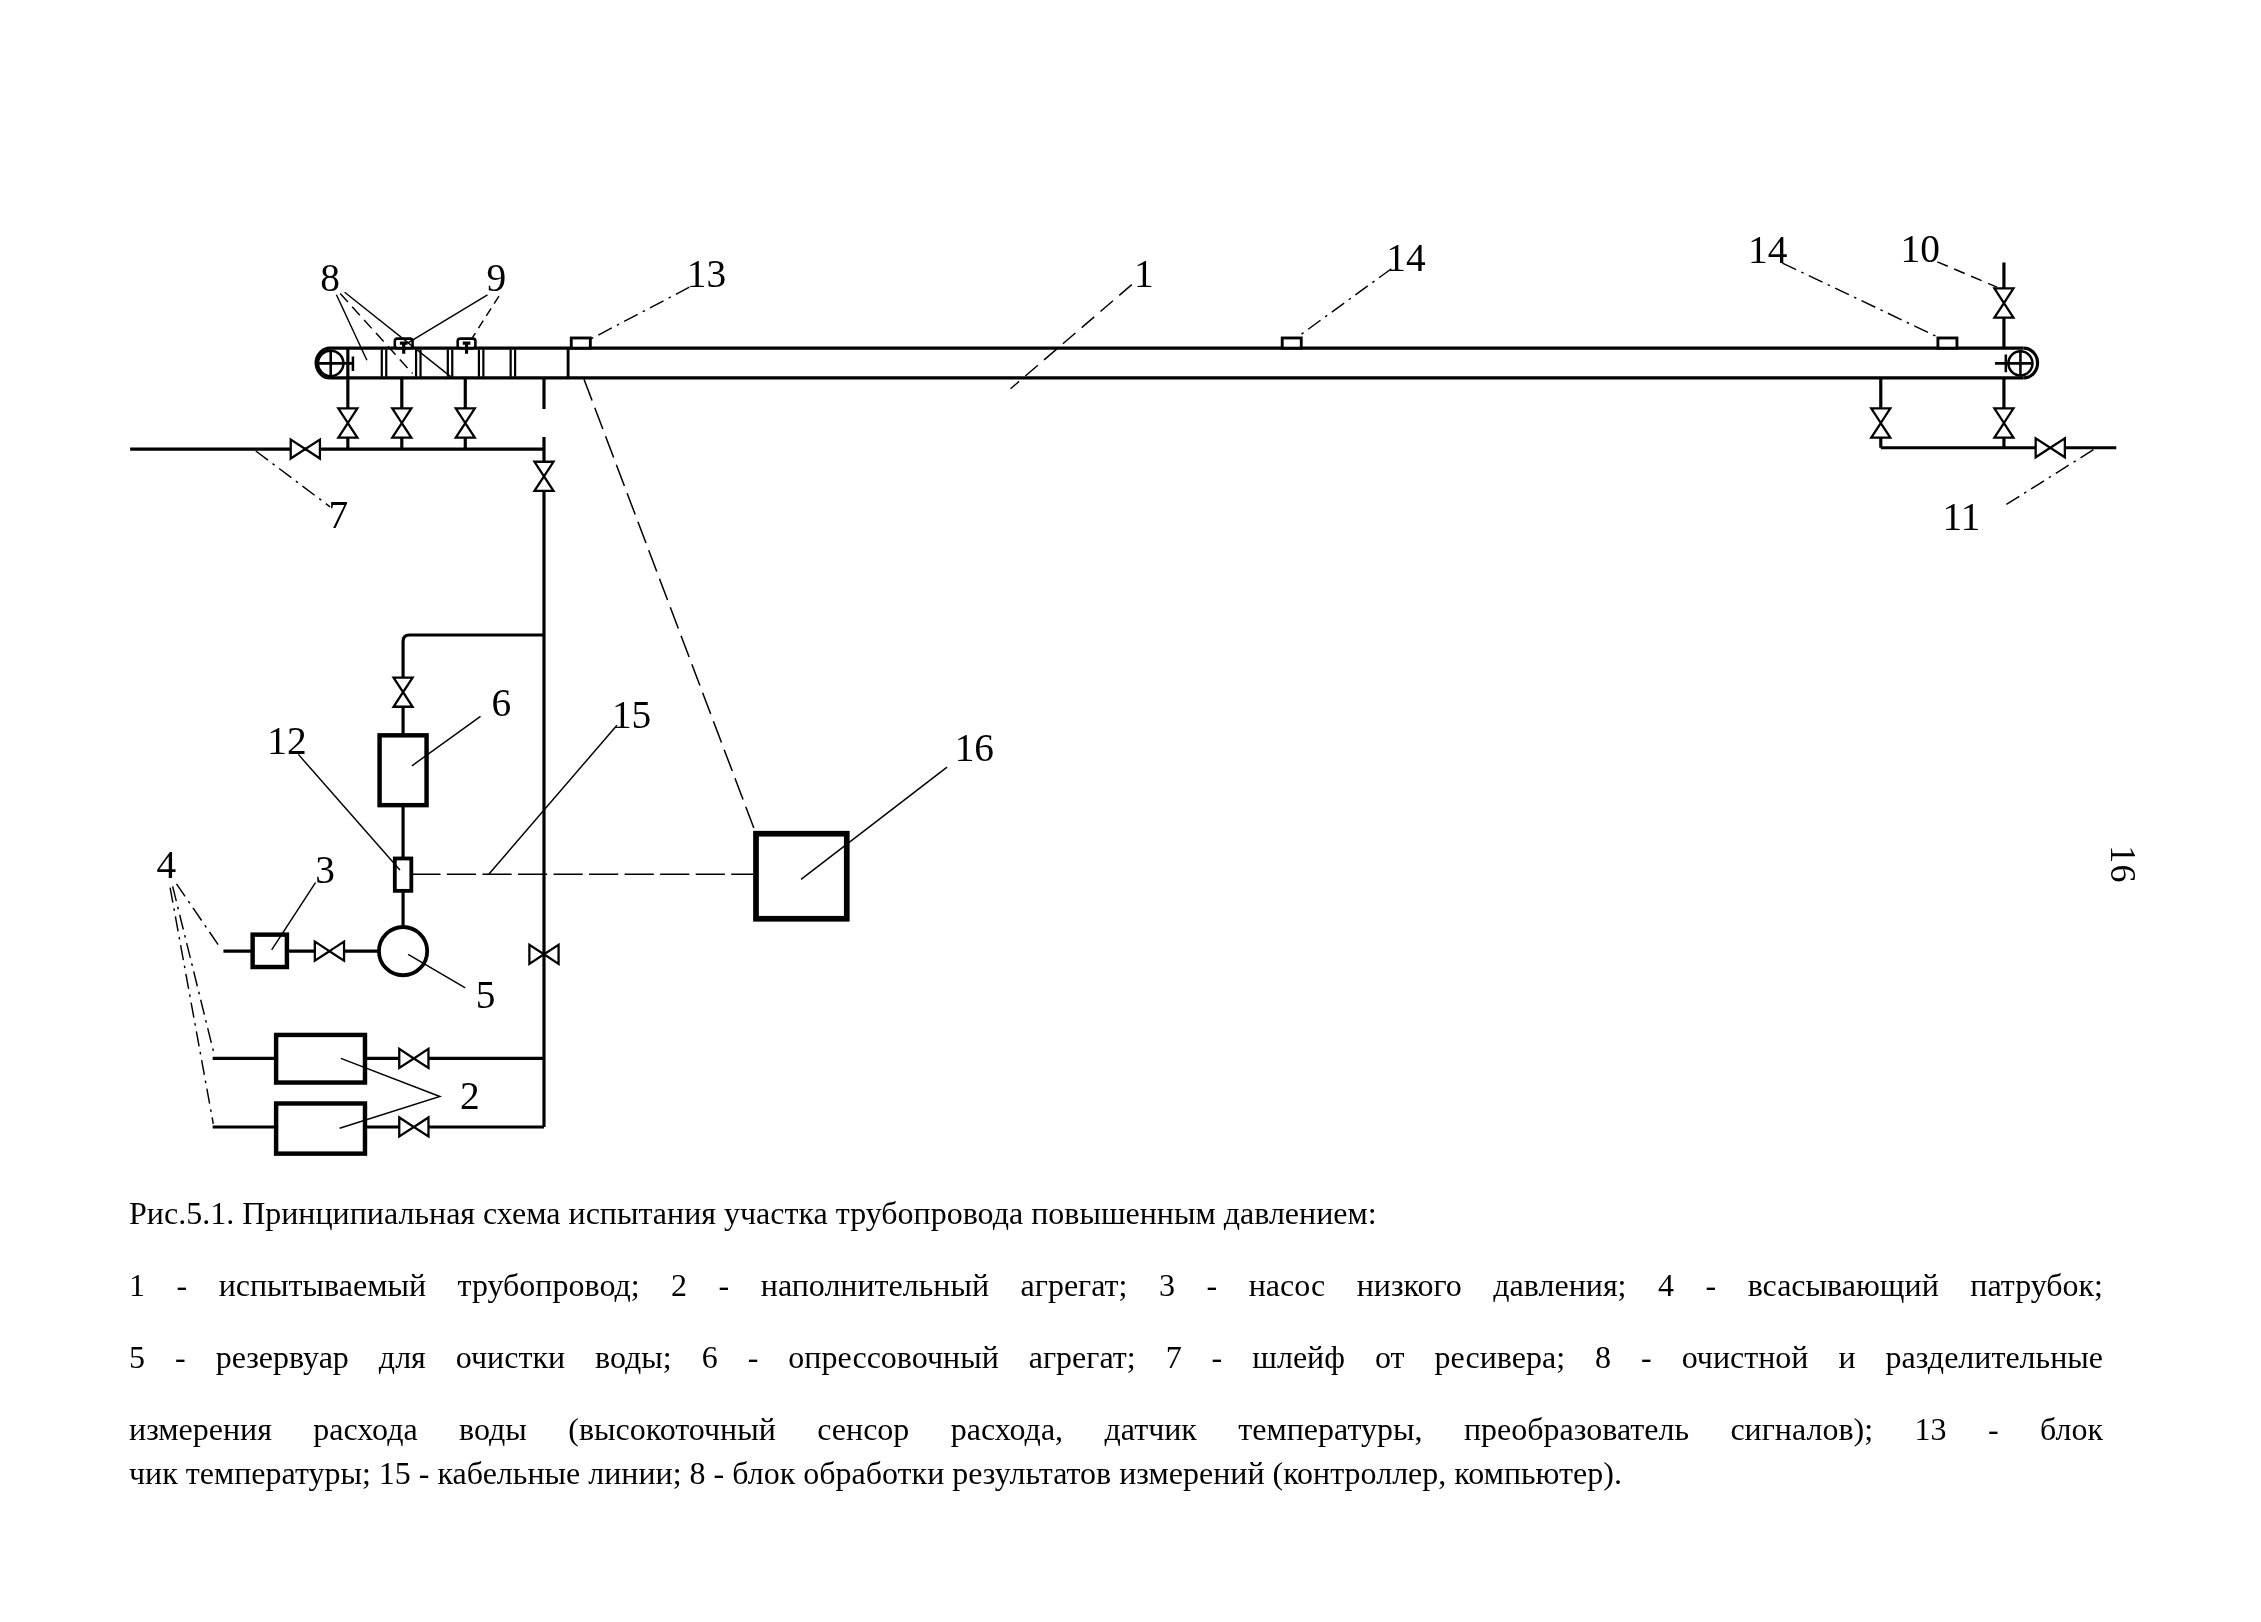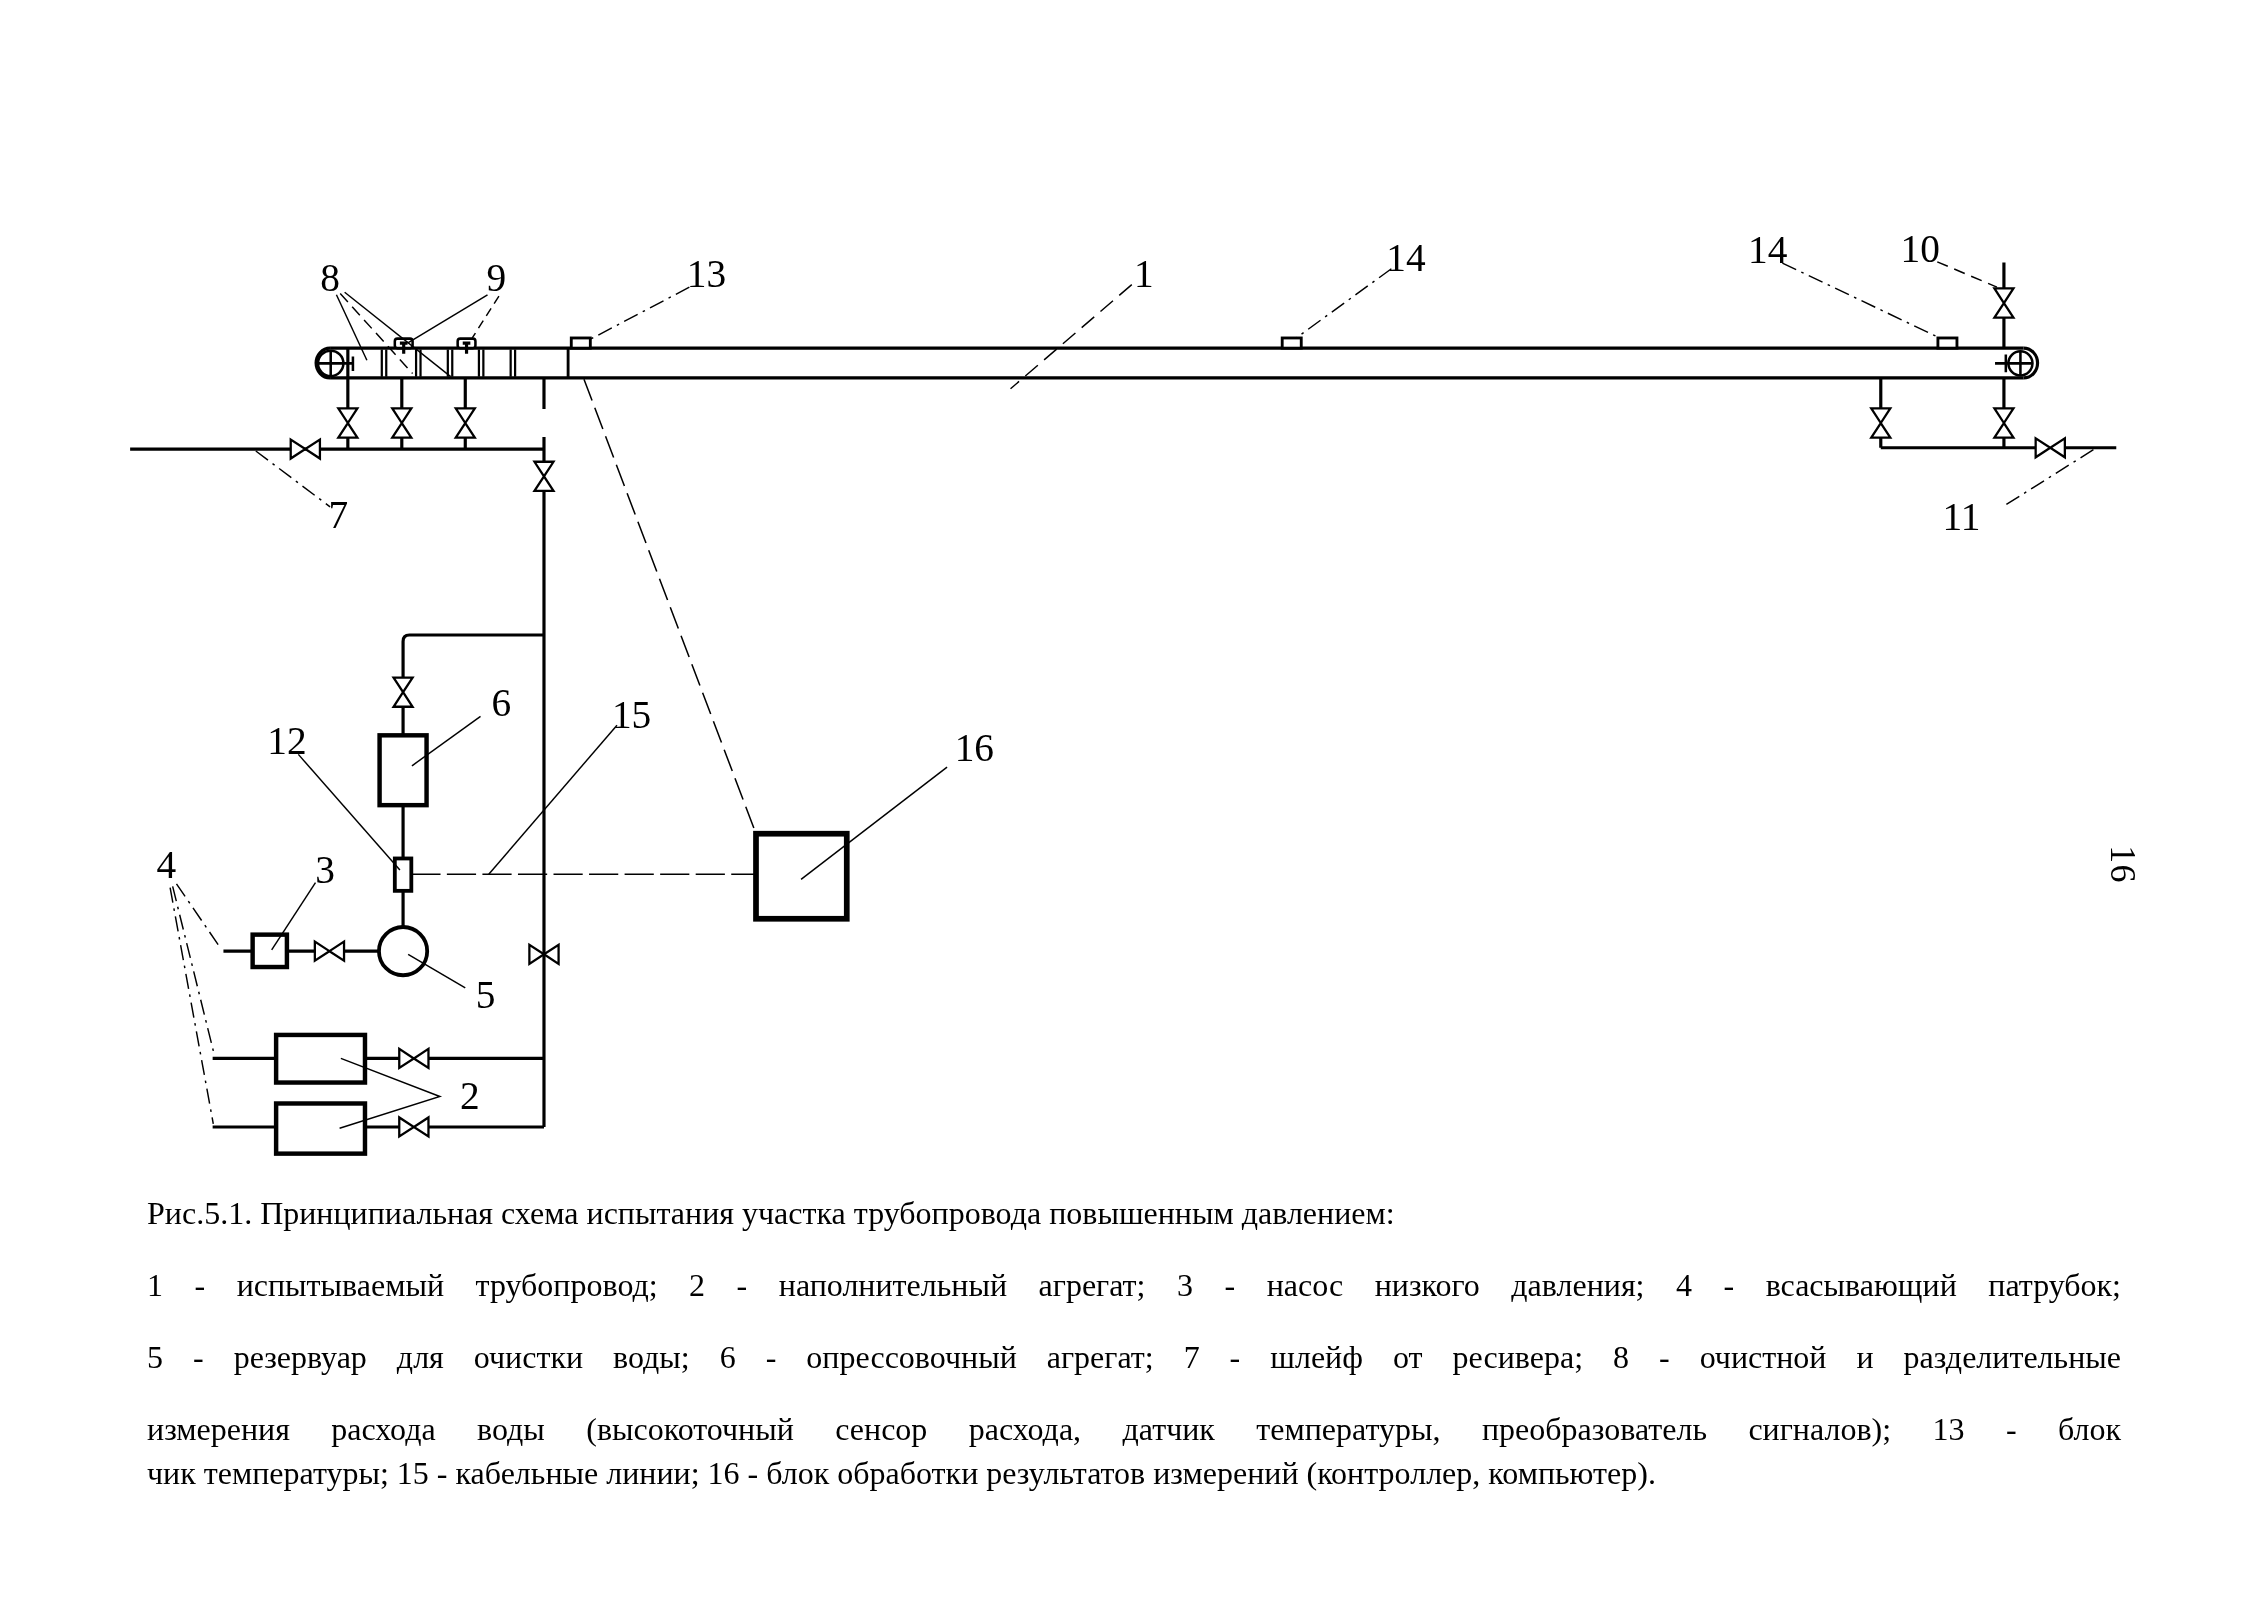--- a/index.html
+++ b/index.html
@@ -2,21 +2,21 @@
 <html style="font-size:10.2px"><head>
 <meta charset="utf-8">
 <style>
   html,body{margin:0;padding:0;background:#fff;}
   body{width:2261px;height:1623px;position:relative;overflow:hidden;
        font-family:"Liberation Serif","DejaVu Serif",serif;color:#000;}
   .stage{position:absolute;left:0;top:0;width:2261px;height:1623px;}
   svg{position:absolute;left:0;top:0;}
   svg text{font-family:"Liberation Serif","DejaVu Serif",serif;
            font-size:62px;fill:#000;}
-  .caption{position:absolute;left:147px;top:1191px;width:1974px;
+  .caption{position:absolute;left:129px;top:1191px;width:1974px;
            font-size:32px;line-height:44px;color:#000;}
   .cap-line{display:block;white-space:nowrap;}
   .cap-line.just{white-space:normal;text-align:justify;text-align-last:justify;margin-top:28px;}
   .pageno{position:absolute;left:2092px;top:844px;width:63px;height:41px;
           font-size:36px;transform:rotate(90deg);transform-origin:center center;
           text-align:center;letter-spacing:1.3px;}
 </style>
 </head>
 <body>
 
@@ -169,19 +169,19 @@
     <text x="765" y="1588">5</text>
     <text x="740" y="1746">2</text>
   </g>
 </svg>
 
   <div class="caption">
     <span class="cap-line">Рис.5.1. Принципиальная схема испытания участка трубопровода повышенным давлением:</span>
     <span class="cap-line just">1 - испытываемый трубопровод; 2 - наполнительный агрегат; 3 - насос низкого давления; 4 - всасывающий патрубок;</span>
     <span class="cap-line just">5 - резервуар для очистки воды; 6 - опрессовочный агрегат; 7 - шлейф от ресивера; 8 - очистной и разделительные</span>
     <span class="cap-line just">измерения расхода воды (высокоточный сенсор расхода, датчик температуры, преобразователь сигналов); 13 - блок</span>
-    <span class="cap-line">чик температуры; 15 - кабельные линии; 16 - блок обработки результатов измерений (контроллер, компьютер).</span>
+    <span class="cap-line">чик температуры; 15 - кабельные линии; 8 - блок обработки результатов измерений (контроллер, компьютер).</span>
   </div>
 
   <div class="pageno">16</div>
 
 </div>
 
 
 </body></html>

